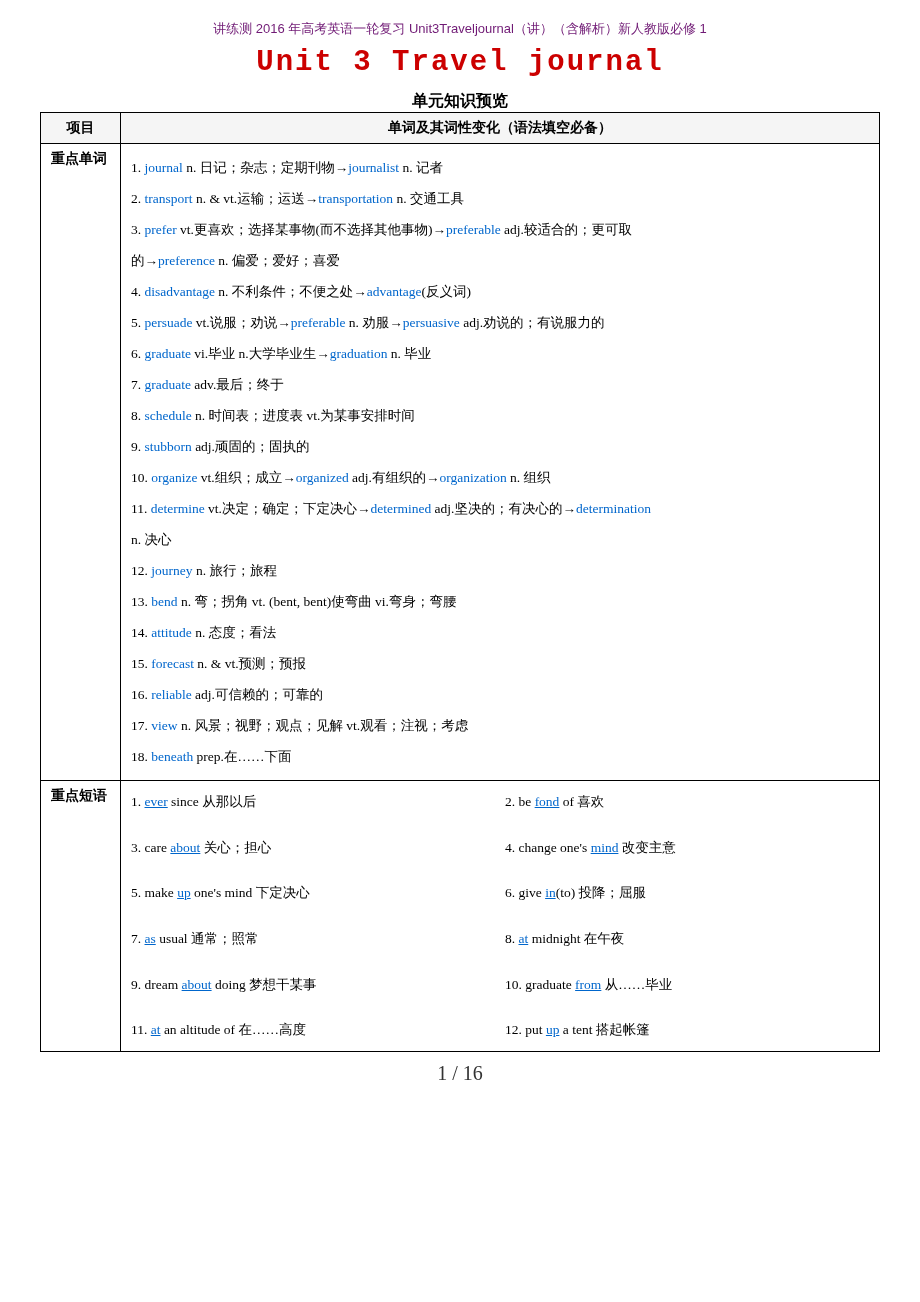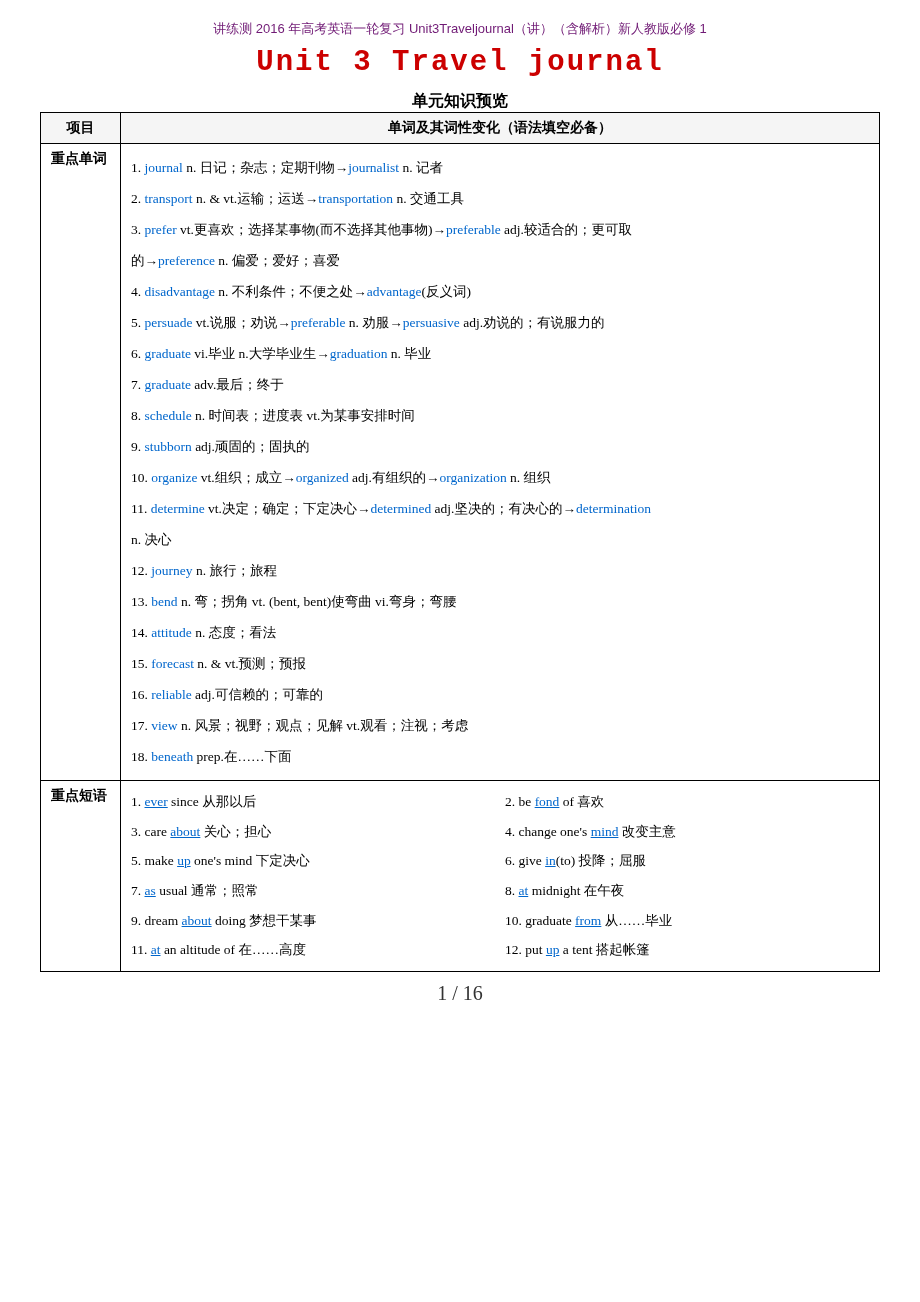--- a/index.html
+++ b/index.html
@@ -139,21 +139,21 @@
         <p>15. <span class="keyword">forecast</span> n. &amp; vt.预测；预报</p>
         <p>16. <span class="keyword">reliable</span> adj.可信赖的；可靠的</p>
         <p>17. <span class="keyword">view</span> n. 风景；视野；观点；见解 vt.观看；注视；考虑</p>
         <p>18. <span class="keyword">beneath</span> prep.在……下面</p>
       </td>
     </tr>
 
     <tr>
       <td class="col-category">重点短语</td>
       <td class="col-content">
-        <div style="display: grid; grid-template-columns: 1fr 1fr; line-height: 2.2; gap: 0 10px;">
+        <div style="display: grid; grid-template-columns: 1fr 1fr; line-height: 2.2; gap: 16px 10px;">
           <div>1. <span class="underline">ever</span> since 从那以后</div>
           <div>2. be <span class="underline">fond</span> of  喜欢</div>
           <div>3. care <span class="underline">about</span>  关心；担心</div>
           <div>4. change one's <span class="underline">mind</span>  改变主意</div>
           <div>5. make <span class="underline">up</span> one's mind  下定决心</div>
           <div>6. give <span class="underline">in</span>(to)  投降；屈服</div>
           <div>7. <span class="underline">as</span> usual  通常；照常</div>
           <div>8. <span class="underline">at</span> midnight  在午夜</div>
           <div>9. dream <span class="underline">about</span> doing  梦想干某事</div>
           <div>10. graduate <span class="underline">from</span>  从……毕业</div>

